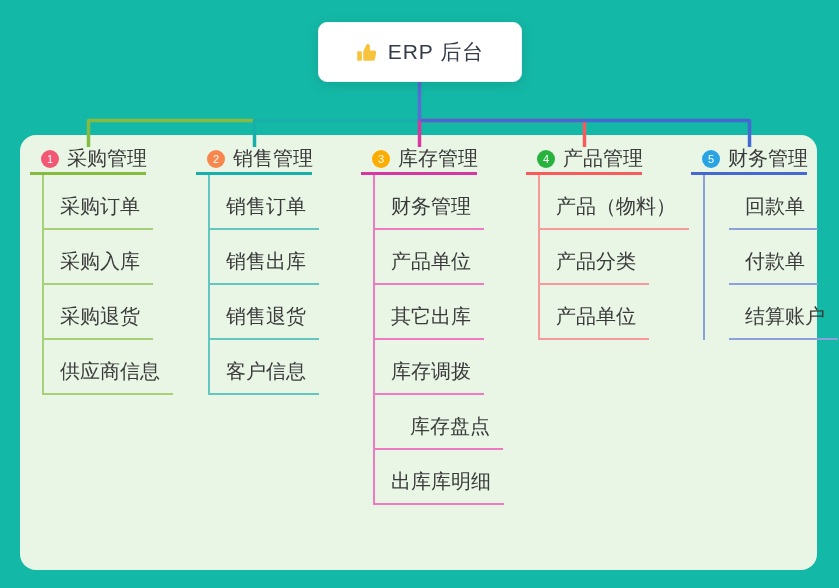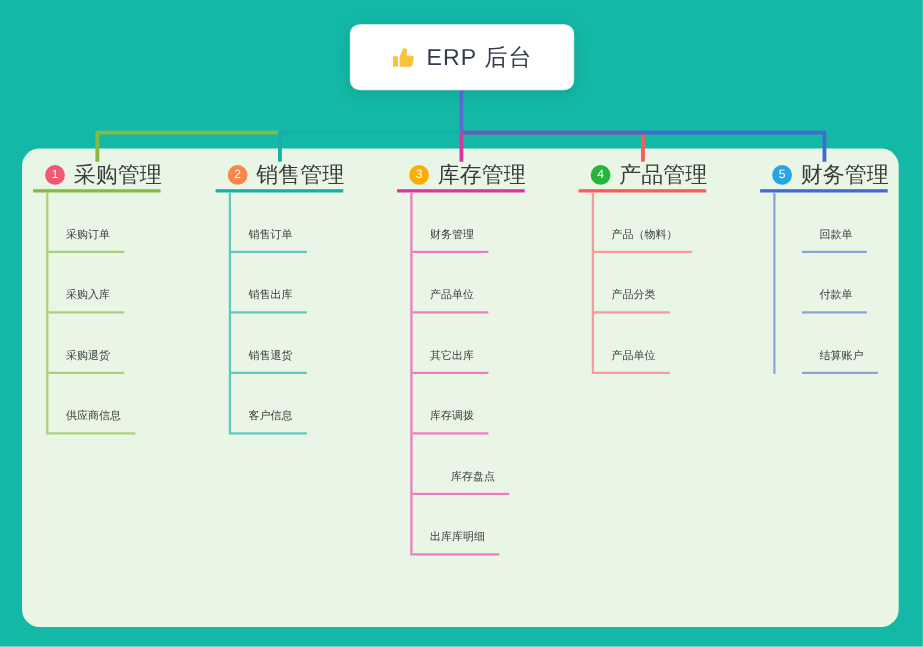--- a/index.html
+++ b/index.html
@@ -38,21 +38,21 @@
   ul.children {
     list-style:none; margin:0 0 0 12px; padding:0;
     border-left:2px solid #ccc;
   }
   ul.children li {
     height:55px; box-sizing:border-box; width:max-content;
     border-bottom:2px solid #ccc;
     display:flex; align-items:flex-end; cursor:pointer;
   }
   ul.children li .child-label {
-    font-size:10px; color:#3A3A3A; padding:0 13px 8px 16px; white-space:nowrap;
+    font-size:20px; color:#3A3A3A; padding:0 13px 8px 16px; white-space:nowrap;
   }
 </style>
 </head>
 <body>
 
 <div class="canvas">
 
   <div class="panel"></div>
 
   <svg class="connectors" width="839" height="588" viewBox="0 0 839 588" xmlns="http://www.w3.org/2000/svg">

